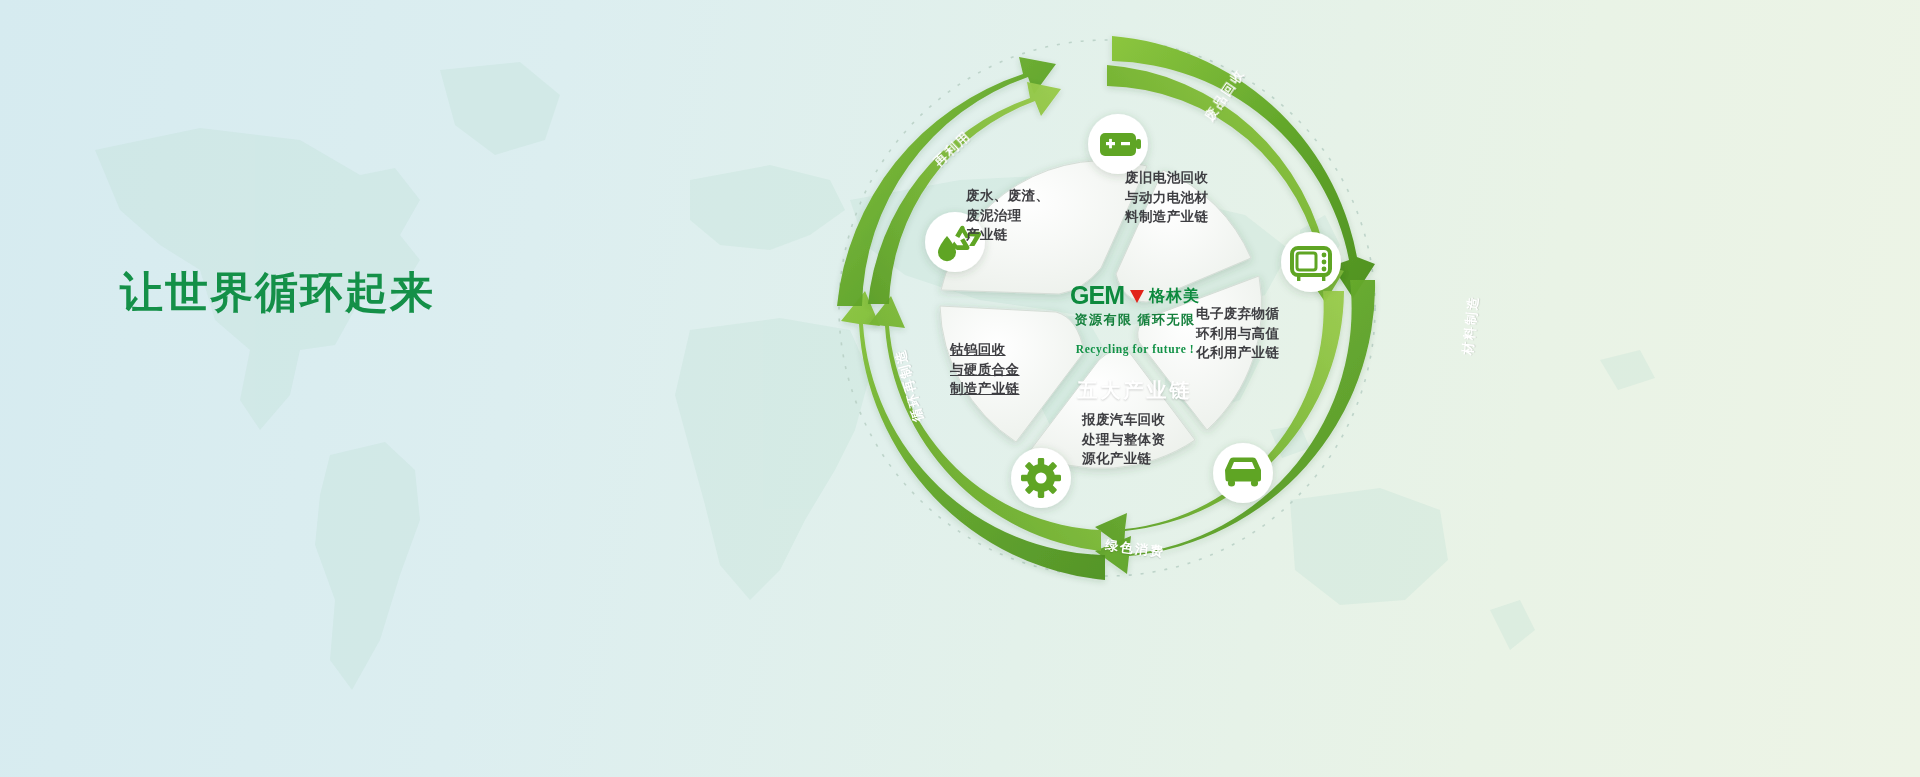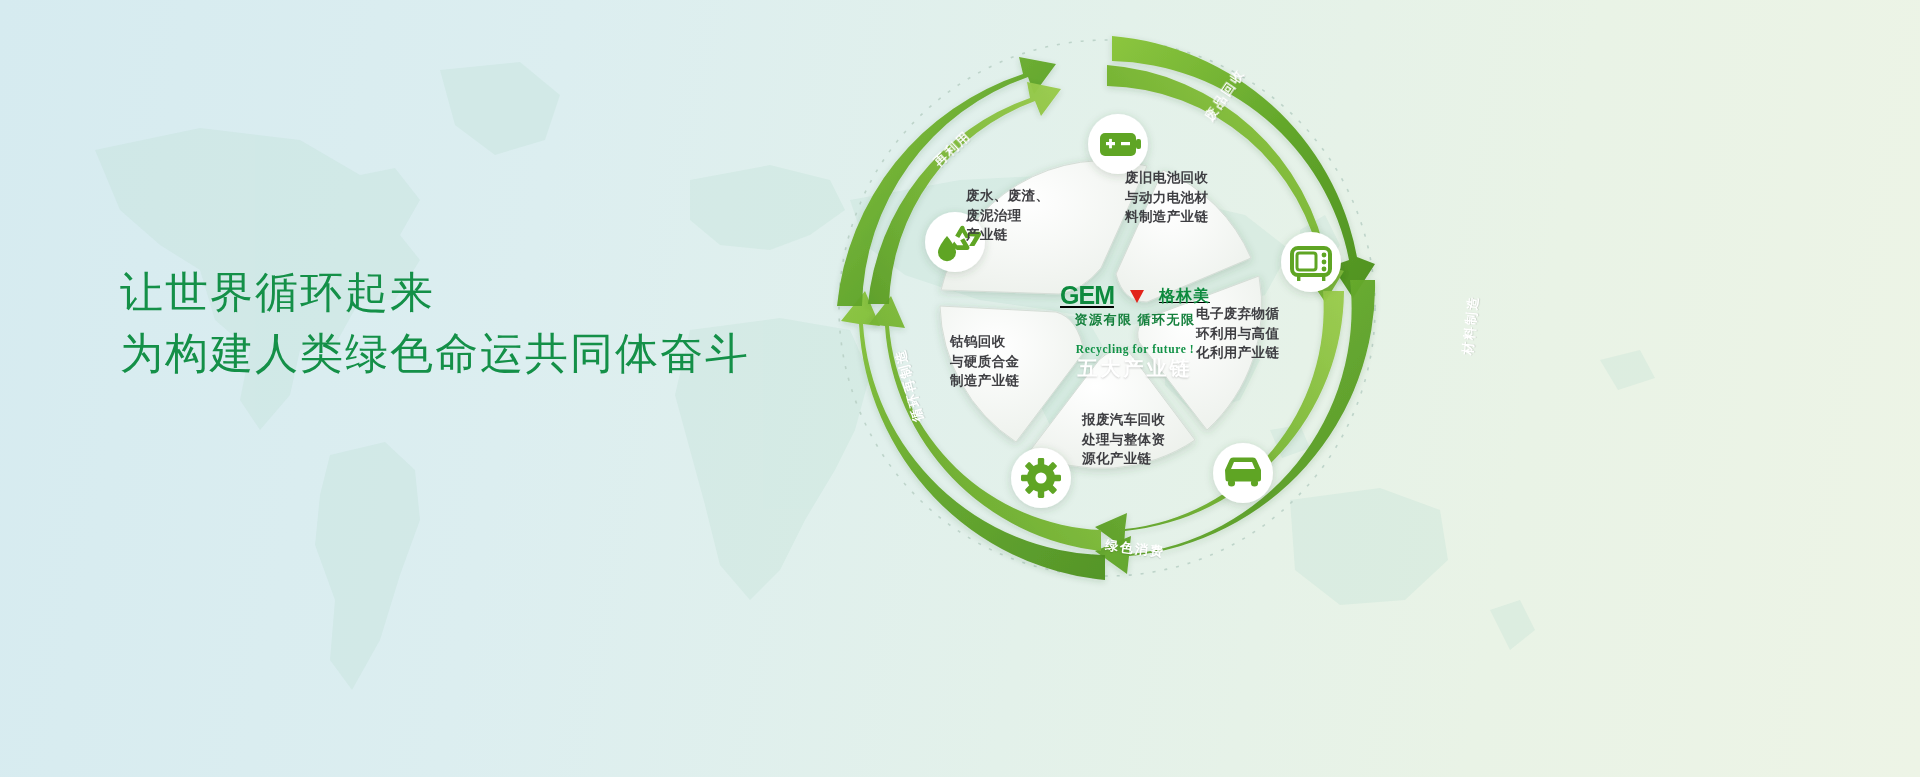--- a/index.html
+++ b/index.html
@@ -10,51 +10,51 @@
     position:relative;
   }
 
   
   #worldmap { position:absolute; left:0; top:0; width:1920px; height:777px;
               opacity:.5; pointer-events:none; }
 
   
   .headline { position:absolute; left:120px; top:262px; width:760px; }
   .headline .hl {
-    color:#149048; font-size:43px; line-height:1.42; font-weight:400;
+    color:#149048; font-size:43px; line-height:1.42; font-weight:700;
     letter-spacing:2px; white-space:nowrap;
   }
 
   
   .diagram { position:absolute; left:833px; top:8px; width:548px; height:600px; }
   .diagram svg { display:block; }
 
   .seg-label {
     position:absolute; text-align:left; color:#3e3e42;
     font-size:13.5px; line-height:1.45; font-weight:700; letter-spacing:.4px;
     white-space:pre-line;
   }
   .seg-battery { left:1125px; top:168px; width:120px; }
   .seg-water   { left:966px;  top:186px; width:110px; }
   .seg-ewaste  { left:1196px; top:304px; width:118px; }
-  .seg-cobalt  { left:950px;  top:332px; width:112px; }
+  .seg-cobalt  { left:950px;  top:340px; width:112px;text-decoration:underline; }
   .seg-auto    { left:1082px; top:410px; width:120px; }
 
   .center-block { position:absolute; left:1051px; top:283px; width:168px; text-align:center; }
-  .gem-row { display:flex; align-items:center; justify-content:center; gap:15px;text-decoration:underline; }
+  .gem-row { display:flex; align-items:center; justify-content:center; gap:5px; }
   .gem-mark { font-family:"Liberation Sans",sans-serif; font-size:25px; font-weight:700;
               color:#0d8a3e; letter-spacing:-1px; line-height:1; position:relative; }
   .gem-tri { display:inline-block; width:0;height:0;
              border-left:7px solid transparent; border-right:7px solid transparent;
              border-top:13px solid #e2231a; margin:0 0 -1px 1px; }
   .gem-cn { font-size:16px; font-weight:700; color:#0d8a3e; letter-spacing:1px; line-height:1; }
   .gem-sub { font-size:13px; font-weight:700; color:#15803d; letter-spacing:1.5px; margin-top:3px; }
   .gem-en  { font-size:11.5px; font-weight:700; color:#129247; letter-spacing:.6px; margin-top:14px;
              font-family:"Liberation Serif",serif; }
-  .gem-five { font-size:20px; font-weight:700; color:#ffffff; letter-spacing:3px; 
+  .gem-five { font-size:20px; font-weight:700; color:#ffffff; letter-spacing:3px; margin-top:22px;
               text-shadow:0 1px 2px rgba(0,0,0,.18); }
 
   .ring-label { position:absolute; color:#ffffff; font-size:13px; font-weight:700;
                 letter-spacing:2px; white-space:nowrap; transform-origin:center center;
                 text-shadow:0 1px 1px rgba(0,0,0,.13); }
   .rl-recycle  { left:1195px; top:86px;  transform:rotate(-56deg); }
   .rl-material { left:1441px; top:316px; transform:rotate(-84deg); }
   .rl-green    { left:1105px; top:540px; transform:rotate(7deg); }
   .rl-remake   { left:872px;  top:376px; transform:rotate(-105deg); }
   .rl-reuse    { left:930px;  top:140px; transform:rotate(-43deg); }
@@ -87,21 +87,20 @@
 
     <path d="M1300 230 L1325 215 L1340 245 L1320 275 L1300 262 Z"></path>
 
     <path d="M1270 430 L1300 425 L1310 448 L1282 458 Z"></path>
     <path d="M1600 360 L1640 350 L1655 378 L1618 390 Z"></path>
   </g>
 </svg>
 
 <div class="headline">
   <div class="hl">让世界循环起来</div>
-  <div class="hl">为构建人类绿色命运共同体奋斗</div>
 </div>
 
 <div class="diagram">
 <svg width="548" height="600" viewBox="0 0 548 600">
   <defs>
     <linearGradient id="gOut" x1="0" y1="0" x2="1" y2="1">
       <stop offset="0%" stop-color="#8cc63f"></stop>
           <stop offset="50%" stop-color="#63a72b"></stop>
       <stop offset="100%" stop-color="#4f9222"></stop>
     </linearGradient>

